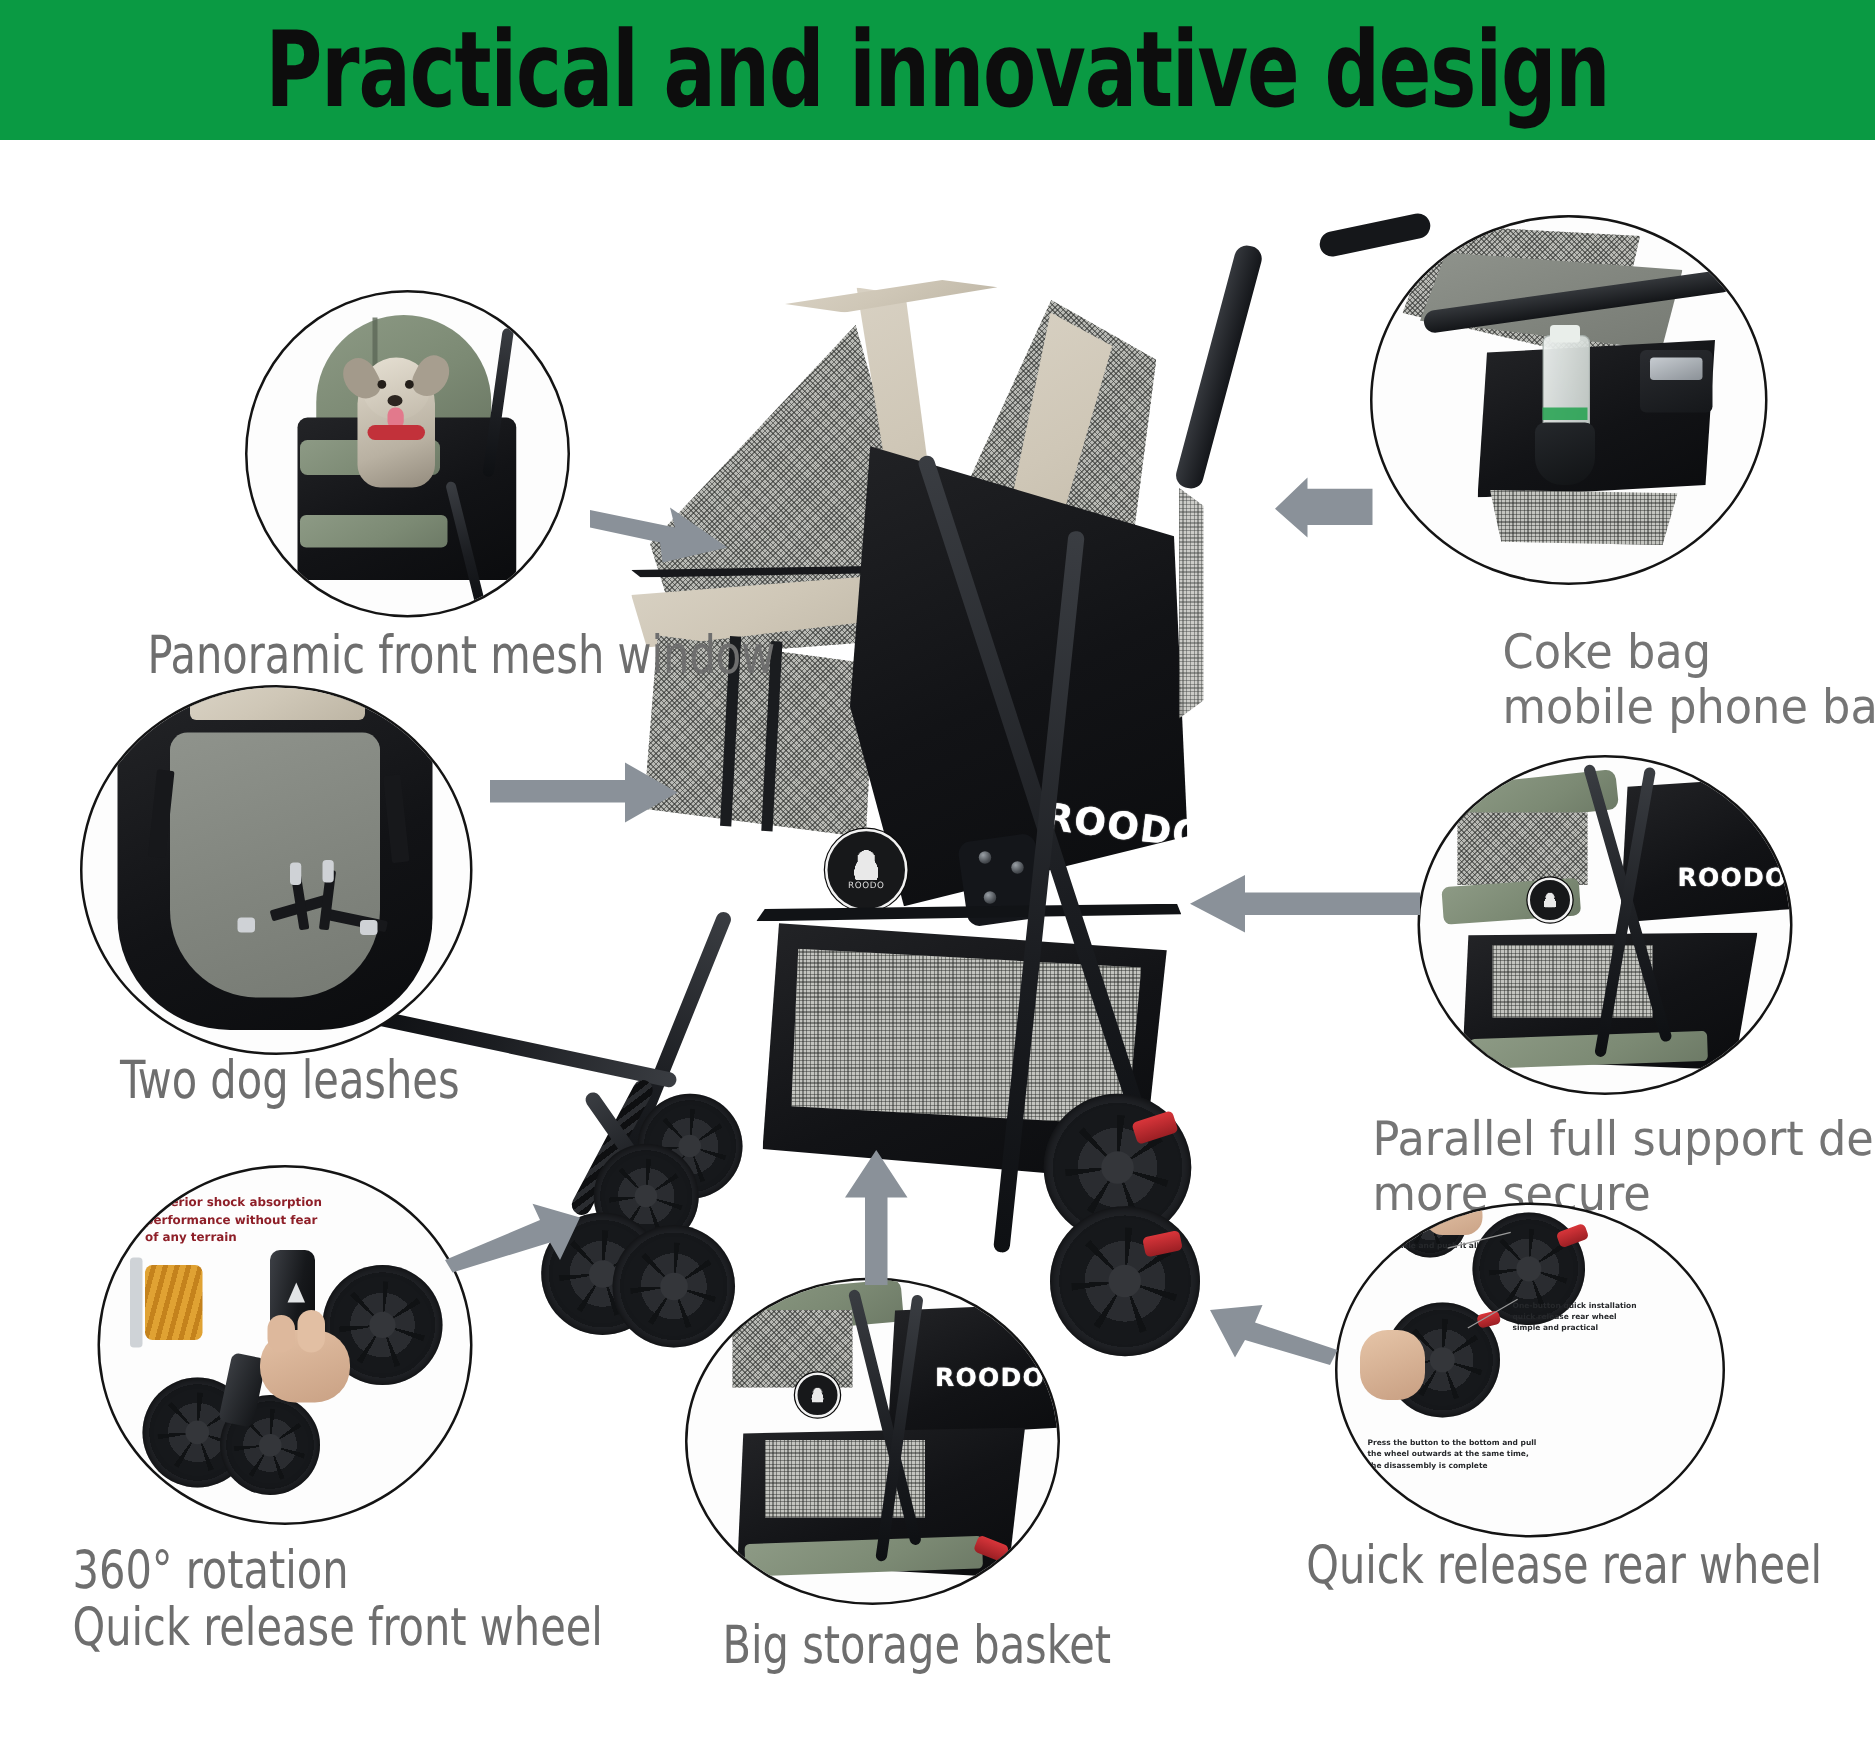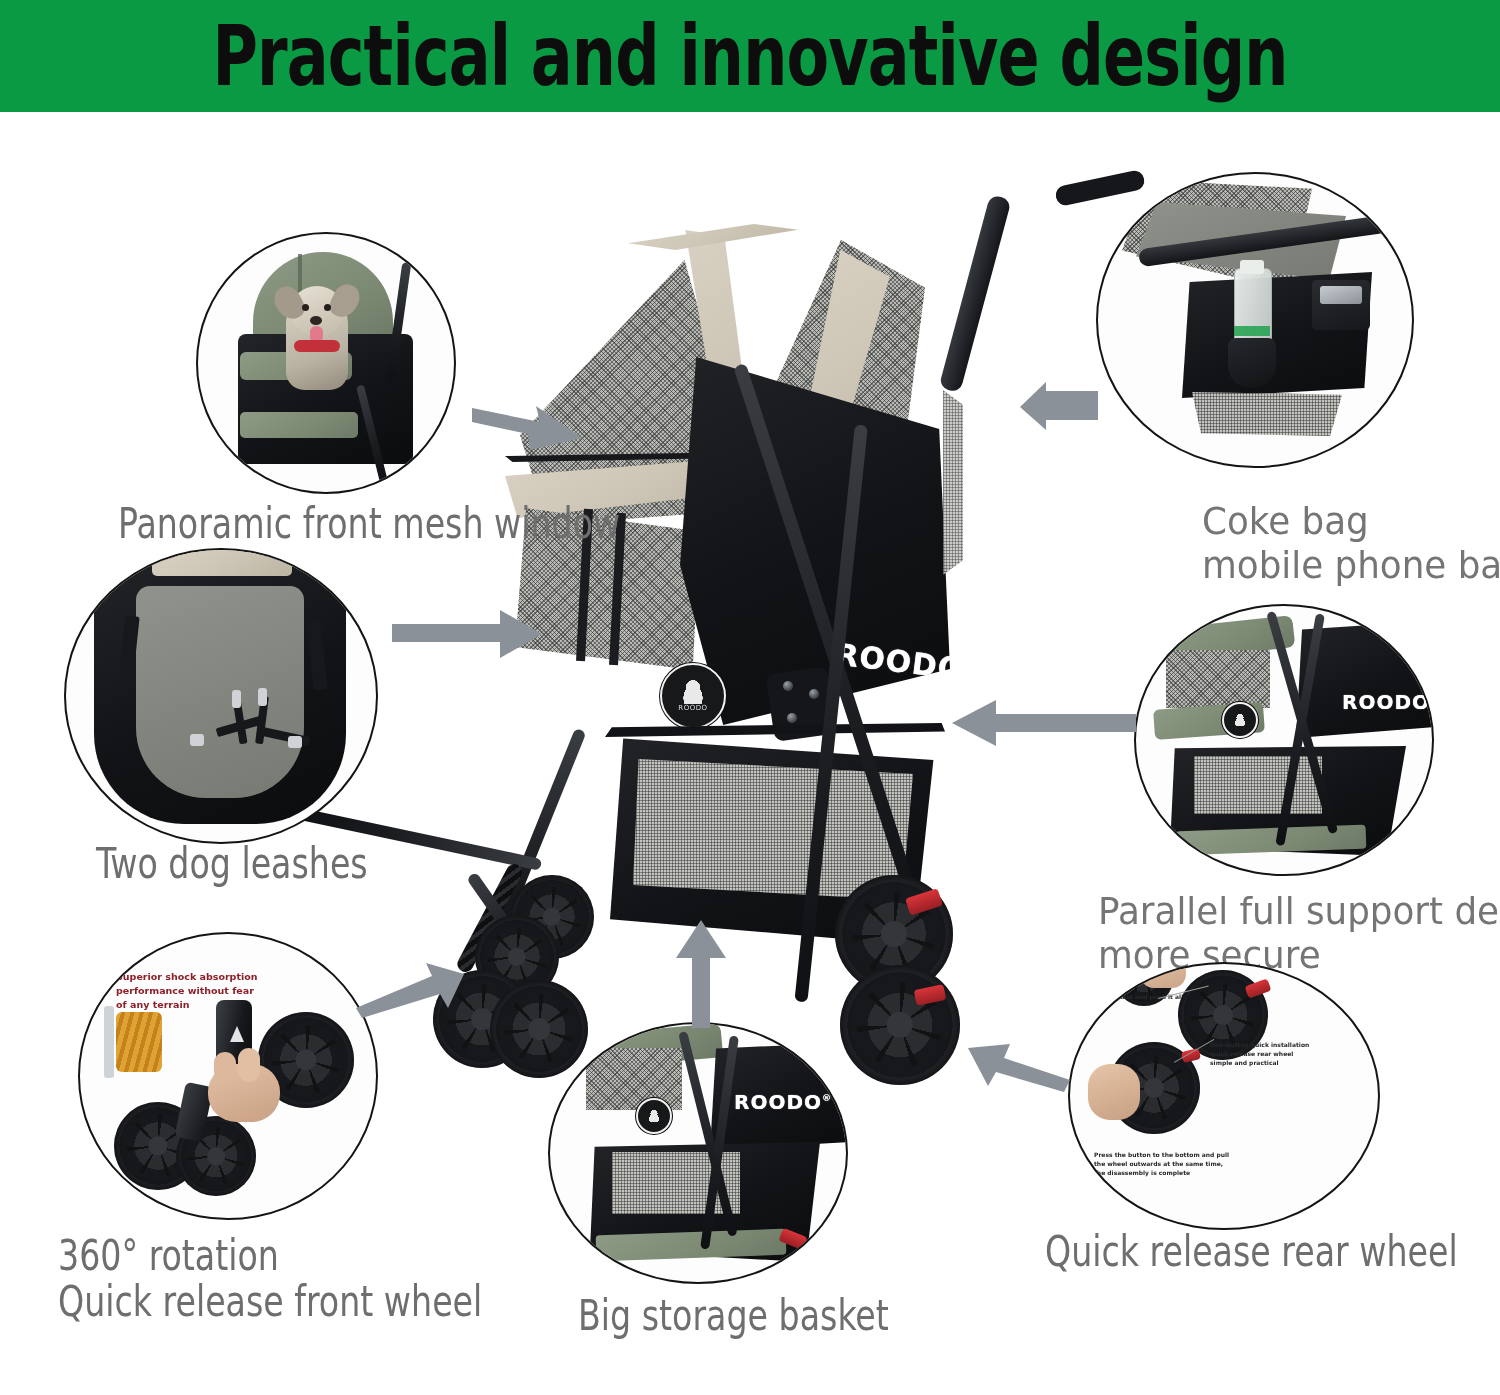--- a/index.html
+++ b/index.html
@@ -73,21 +73,21 @@
           #101214 52deg 60deg,transparent 60deg 104deg,
           #101214 104deg 112deg,transparent 112deg 156deg,
           #101214 156deg 164deg,transparent 164deg 208deg,
           #101214 208deg 216deg,transparent 216deg 260deg,
           #101214 260deg 268deg,transparent 268deg 312deg,
           #101214 312deg 320deg,transparent 320deg 360deg);}
   .red-lever{position:absolute;background:linear-gradient(180deg,#d8353a,#9b1f24);border-radius:4px;}
 
   
   .anno-red{position:absolute;color:#8e1f28;font-family:"DejaVu Sans",sans-serif;
-      font-weight:700;white-space:pre;line-height:1.45;margin-top:14px;}
+      font-weight:700;white-space:pre;line-height:1.45;}
   .anno-dark{position:absolute;color:#26282b;font-family:"DejaVu Sans",sans-serif;
       font-weight:700;white-space:pre;line-height:1.5;}
   .leader{position:absolute;background:#9b9b9b;transform-origin:0 0;height:1px;}
 
   
   .strap{position:absolute;background:#17181b;border-radius:2px;}
   .clip{position:absolute;background:#cfd2d6;border-radius:3px;}
   .rivet{position:absolute;border-radius:50%;
       background:radial-gradient(circle at 35% 30%,#9aa0a6,#4a4e53 60%,#26292d);}
   .spring{background-image:repeating-linear-gradient(115deg,#2a2c30 0 4px,#0e0f11 4px 9px);}
@@ -283,21 +283,21 @@
   </div>
 </div>
 <div class="cap narrow" style="left:58px;top:1232px;">360° rotation</div>
 <div class="cap narrow" style="left:58px;top:1278px;">Quick release front wheel</div>
 
 <div class="inset" style="left:548px;top:1022px;width:300px;height:262px;">
   <div class="inner">
     <div class="canvas-green" style="position:absolute;left:12px;top:6px;width:160px;height:34px;border-radius:8px;transform:rotate(-5deg);"></div>
     <div class="nylon-black" style="position:absolute;left:160px;top:18px;width:150px;height:108px;
                 clip-path:polygon(4% 6%,100% 0,100% 92%,0 100%);"></div>
-    <div class="roodo" style="left:184px;top:66px;font-size:20px;">
+    <div class="roodo" style="left:198px;top:66px;font-size:20px;">
          <span>ROODO</span><sup>®</sup></div>
     <div class="mesh" style="position:absolute;left:36px;top:24px;width:96px;height:62px;"></div>
     <div class="nylon-black" style="position:absolute;left:40px;top:118px;width:230px;height:120px;
                 clip-path:polygon(2% 4%,100% 0,94% 100%,0 90%);"></div>
     <div class="mesh-fine" style="position:absolute;left:62px;top:128px;width:128px;height:62px;"></div>
     <div class="canvas-green" style="position:absolute;left:46px;top:208px;width:190px;height:26px;border-radius:4px;transform:rotate(-2deg);"></div>
     <div class="frame" style="position:absolute;left:128px;top:8px;width:9px;height:210px;transform:rotate(-14deg);transform-origin:50% 0;"></div>
     <div class="frame" style="position:absolute;left:180px;top:12px;width:9px;height:215px;transform:rotate(8deg);transform-origin:50% 0;"></div>
     <div class="badge" style="left:86px;top:74px;width:32px;height:32px;">
       <div class="dog"></div>

